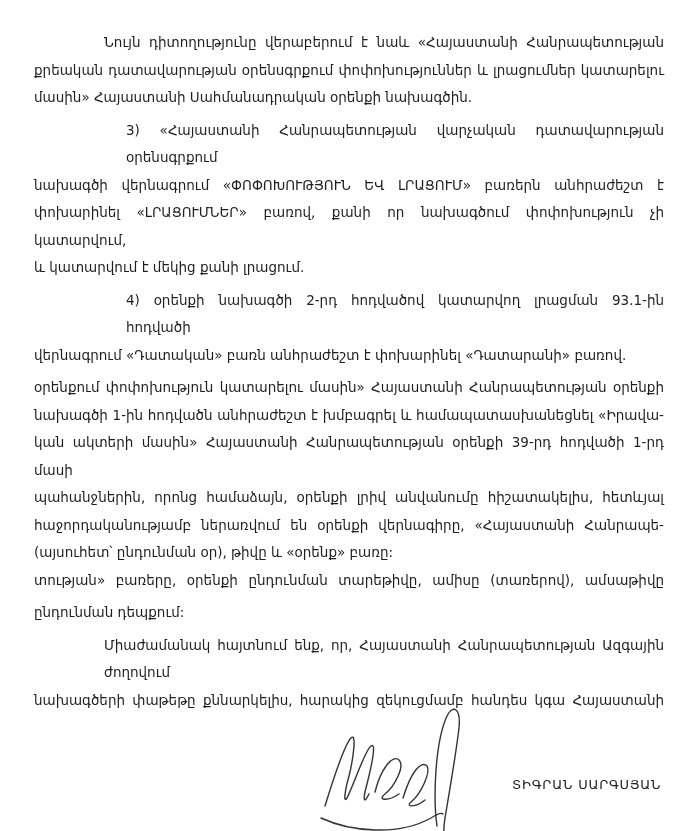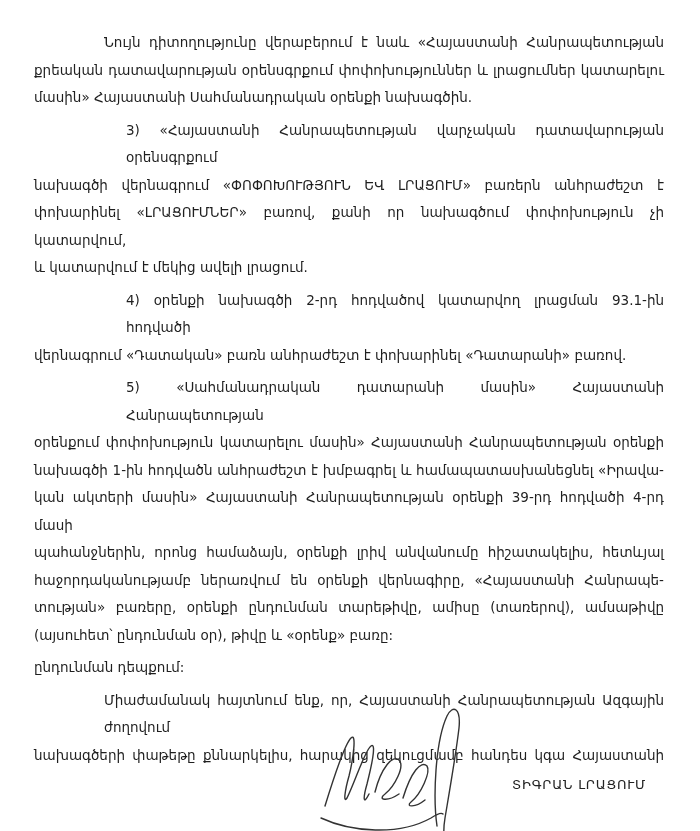--- a/index.html
+++ b/index.html
@@ -68,50 +68,49 @@
   <div>
       <div class="para">
         <div class="line first">Նույն դիտողությունը վերաբերում է նաև «Հայաստանի Հանրապետության</div>
         <div class="line">քրեական դատավարության օրենսգրքում փոփոխություններ և լրացումներ կատարելու</div>
         <div class="line last">մասին» Հայաստանի Սահմանադրական օրենքի նախագծին.</div>
       </div>
       <div class="para numbered">
         <div class="line first">3) «Հայաստանի Հանրապետության վարչական դատավարության օրենսգրքում</div>
         <div class="line">նախագծի վերնագրում «ՓՈՓՈԽՈՒԹՅՈՒՆ ԵՎ ԼՐԱՑՈՒՄ» բառերն անհրաժեշտ է</div>
         <div class="line">փոխարինել «ԼՐԱՑՈՒՄՆԵՐ» բառով, քանի որ նախագծում փոփոխություն չի կատարվում,</div>
-        <div class="line last">և կատարվում է մեկից ավելի լրացում.</div>
+        <div class="line last">և կատարվում է մեկից քանի լրացում.</div>
       </div>
       <div class="para numbered">
         <div class="line first">4) օրենքի նախագծի 2-րդ հոդվածով կատարվող լրացման 93.1-ին հոդվածի</div>
         <div class="line last">վերնագրում «Դատական» բառն անհրաժեշտ է փոխարինել «Դատարանի» բառով.</div>
       </div>
       <div class="para numbered">
-        <div class="line first">5) «Սահմանադրական դատարանի մասին» Հայաստանի Հանրապետության</div>
         <div class="line">օրենքում փոփոխություն կատարելու մասին» Հայաստանի Հանրապետության օրենքի</div>
         <div class="line">նախագծի 1-ին հոդվածն անհրաժեշտ է խմբագրել և համապատասխանեցնել «Իրավա-</div>
-        <div class="line">կան ակտերի մասին» Հայաստանի Հանրապետության օրենքի 39-րդ հոդվածի 4-րդ մասի</div>
+        <div class="line">կան ակտերի մասին» Հայաստանի Հանրապետության օրենքի 39-րդ հոդվածի 1-րդ մասի</div>
         <div class="line">պահանջներին, որոնց համաձայն, օրենքի լրիվ անվանումը հիշատակելիս, հետևյալ</div>
         <div class="line">հաջորդականությամբ ներառվում են օրենքի վերնագիրը, «Հայաստանի Հանրապե-</div>
+        <div class="line last">(այսուհետ՝ ընդունման օր), թիվը և «օրենք» բառը:</div>
         <div class="line">տության» բառերը, օրենքի ընդունման տարեթիվը, ամիսը (տառերով), ամսաթիվը</div>
-        <div class="line last">(այսուհետ՝ ընդունման օր), թիվը և «օրենք» բառը:</div>
       </div>
       <div class="para">
         <div class="line last">ընդունման դեպքում:</div>
       </div>
       <div class="para">
         <div class="line first">Միաժամանակ հայտնում ենք, որ, Հայաստանի Հանրապետության Ազգային ժողովում</div>
         <div class="line">նախագծերի փաթեթը քննարկելիս, հարակից զեկուցմամբ հանդես կգա Հայաստանի</div>
       </div>
     </div>
 
   <div class="signature-block">
     <svg viewBox="0 0 200 140" xmlns="http://www.w3.org/2000/svg" fill="none" stroke="#333333" stroke-width="1.4" stroke-linecap="round">
       <path d="M10,104 C18,78 30,42 36,36 C42,30 38,58 34,74 C30,88 28,102 32,96 C40,80 50,48 56,44 C62,40 56,66 52,82 C48,96 48,104 54,92"></path>
       <path d="M60,90 C66,66 78,52 84,58 C90,64 80,84 70,92 C62,98 72,100 84,92"></path>
       <path d="M88,96 C96,70 106,58 112,64 C116,70 106,92 96,100 C90,105 100,106 110,98"></path>
       <path d="M122,124 C118,96 120,40 132,14 C138,2 146,6 144,26 C141,52 134,92 130,116 C128,128 129,136 130,138"></path>
       <path d="M6,116 C36,130 84,134 116,116 C122,112 126,110 128,112"></path>
     </svg>
   </div>
 
-  <div class="signatory-name">ՏԻԳՐԱՆ ԼՐԱՑՈՒՄ</div>
+  <div class="signatory-name">ՏԻԳՐԱՆ ՍԱՐԳՍՅԱՆ</div>
 
 </div>
 
 </body></html>

